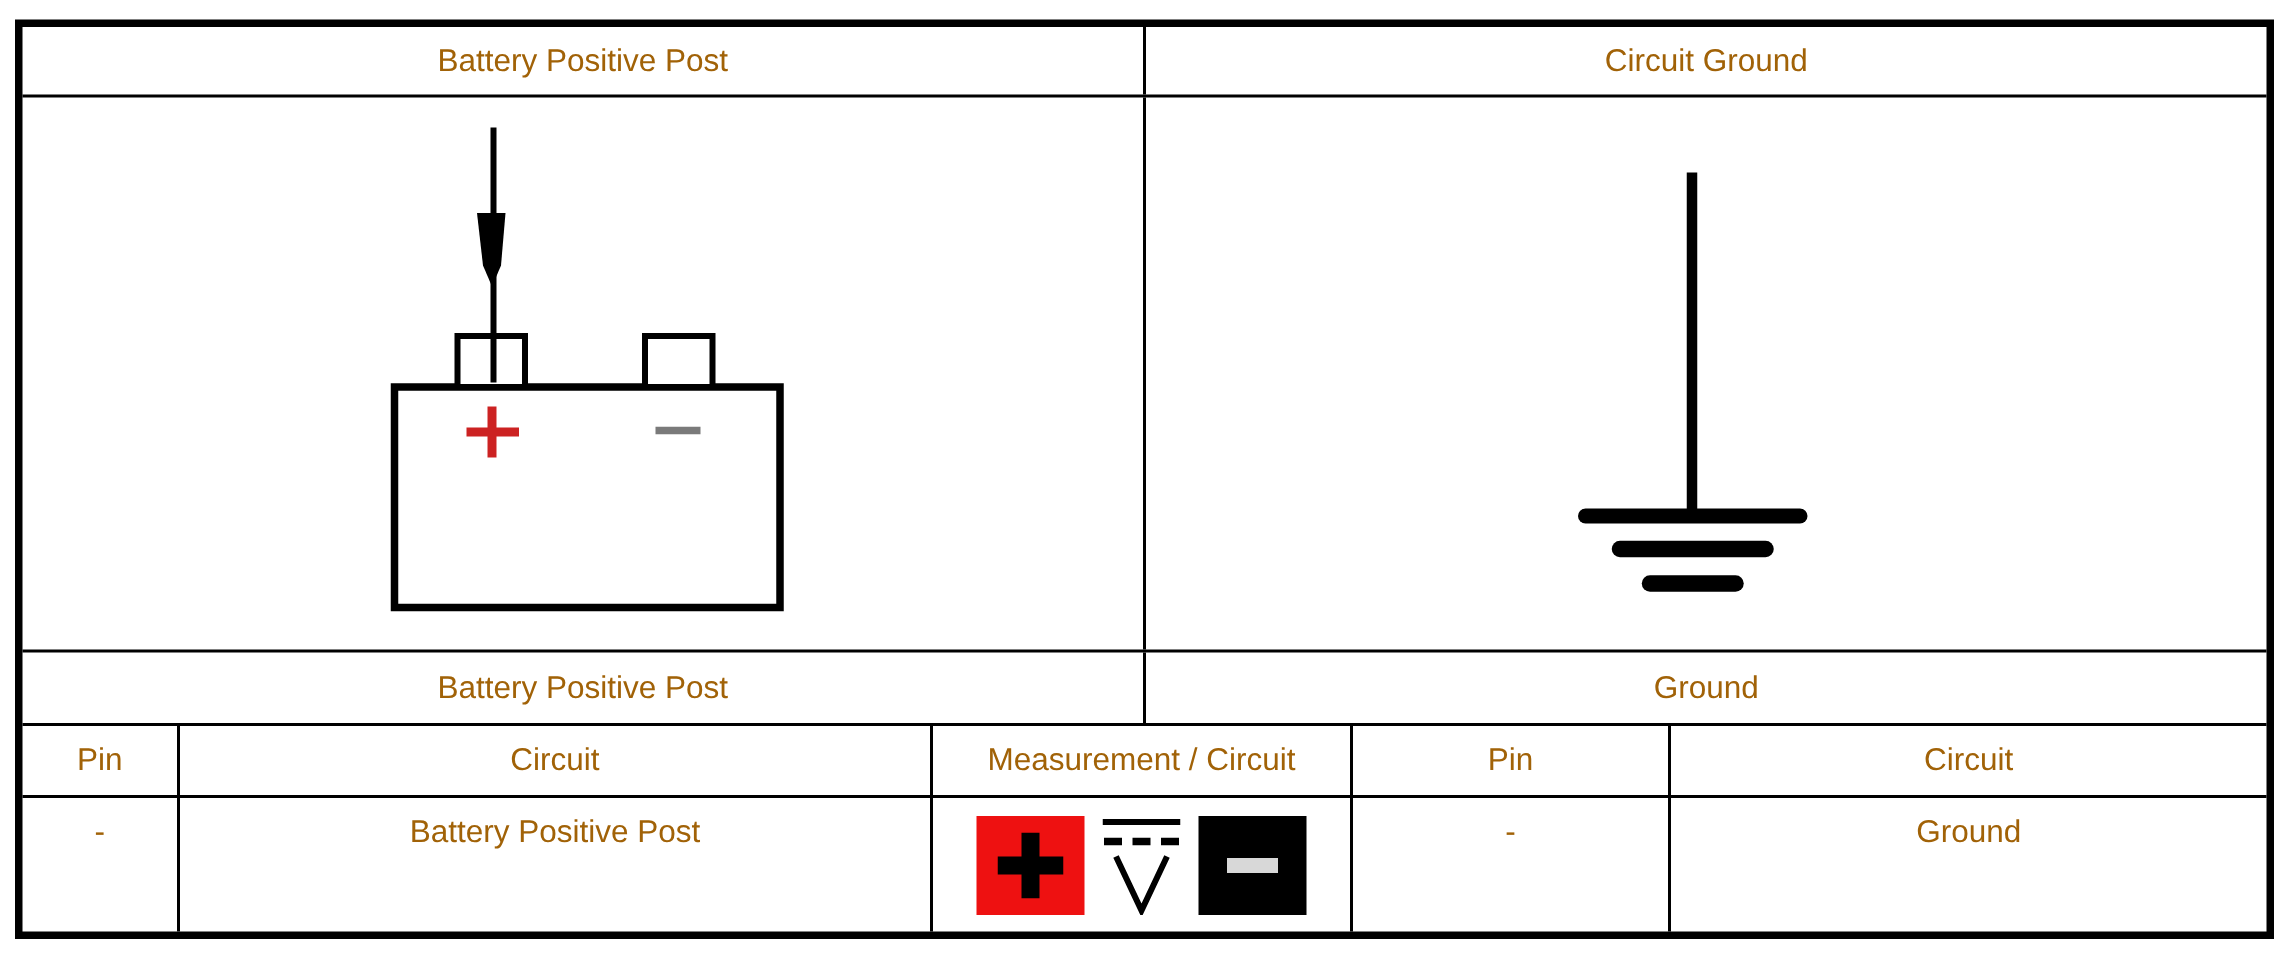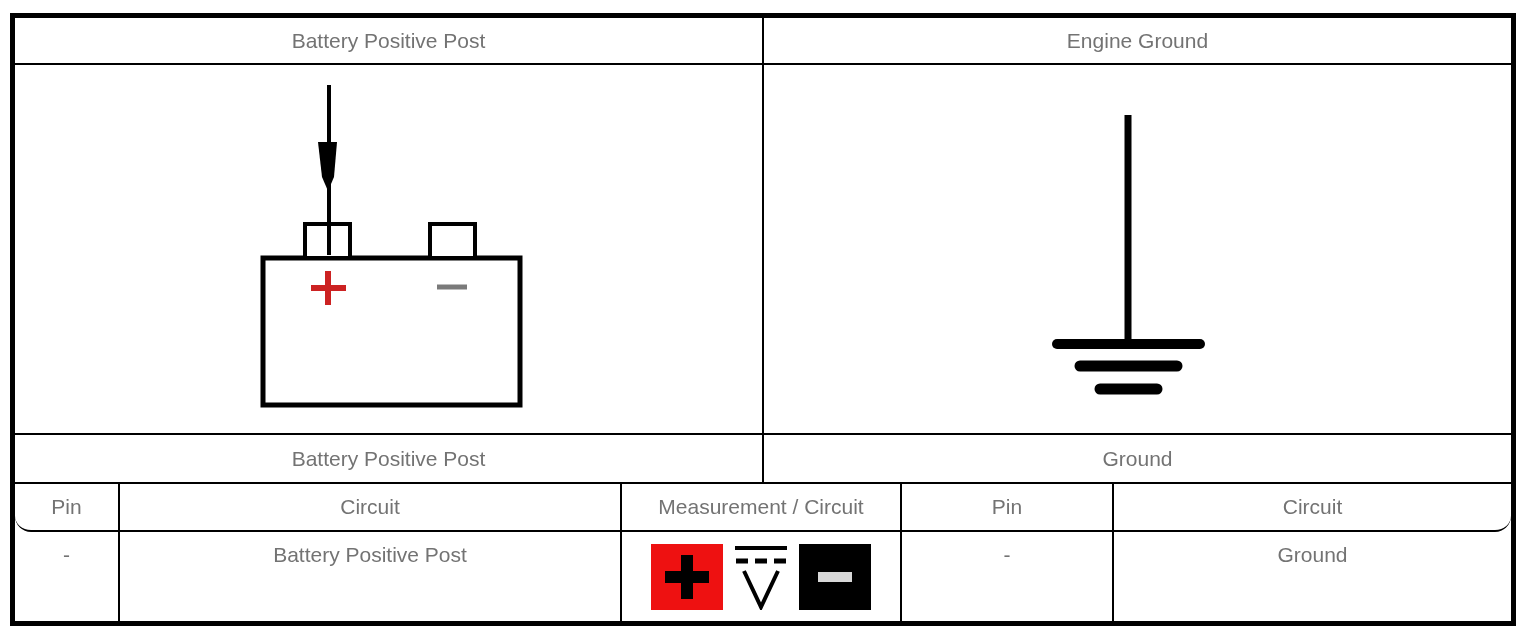--- a/index.html
+++ b/index.html
@@ -1,50 +1,50 @@
 <!DOCTYPE html>
 <html><head>
 <meta charset="utf-8">
 <style>
   html,body{margin:0;padding:0;background:#ffffff;}
   .stage{
     position:relative;width:1526px;height:638px;background:#ffffff;
-    font-family:"Liberation Sans",sans-serif;color:#737373;text-decoration:underline;
+    font-family:"Liberation Sans",sans-serif;color:#a16207;text-decoration:underline;
   }
   .frame{
     position:absolute;left:10px;top:13px;width:1506px;height:613px;
     border:5px solid #000;box-sizing:border-box;background:#fff;
   }
   .row{display:flex;box-sizing:border-box;width:100%;}
   .bb{border-bottom:2px solid #000;}
   .br{border-right:2px solid #000;}
   .cell{box-sizing:border-box;display:flex;align-items:center;justify-content:center;}
   .hdr-row{height:47px;}
   .img-row{height:370px;}
   .cap-row{height:49px;}
-  .tbl-hdr-row{height:48px;border-radius:16px;}
+  .tbl-hdr-row{height:48px;}
   .tbl-data-row{height:89px;}
   .half-l{width:749px;}
   .half-r{width:747px;}
   .c1{width:105px;} .c2{width:502px;} .c3{width:280px;} .c4{width:212px;} .c5{width:397px;}
   .hdr-text{font-size:21px;}
   .data-cell{align-items:flex-start;padding-top:11px;font-size:21px;}
   .icon-strip{display:flex;align-items:center;gap:12px;}
   .sq{width:72px;height:66px;display:flex;align-items:center;justify-content:center;}
   svg{display:block;}
 </style>
 </head>
 <body>
 
 <div class="stage">
   <div class="frame">
 
     <div class="row hdr-row bb">
       <div class="cell half-l br hdr-text">Battery Positive Post</div>
-      <div class="cell half-r hdr-text">Engine Ground</div>
+      <div class="cell half-r hdr-text">Circuit Ground</div>
     </div>
 
     <div class="row img-row bb">
       <div class="cell half-l br">
         <svg width="747" height="368" viewBox="0 0 747 368">
 
           <line x1="314" y1="20" x2="314" y2="162" stroke="#000" stroke-width="4"></line>
 
           <polygon points="303,77 322,77 319,112 313,126 307,112" fill="#000"></polygon>
 

